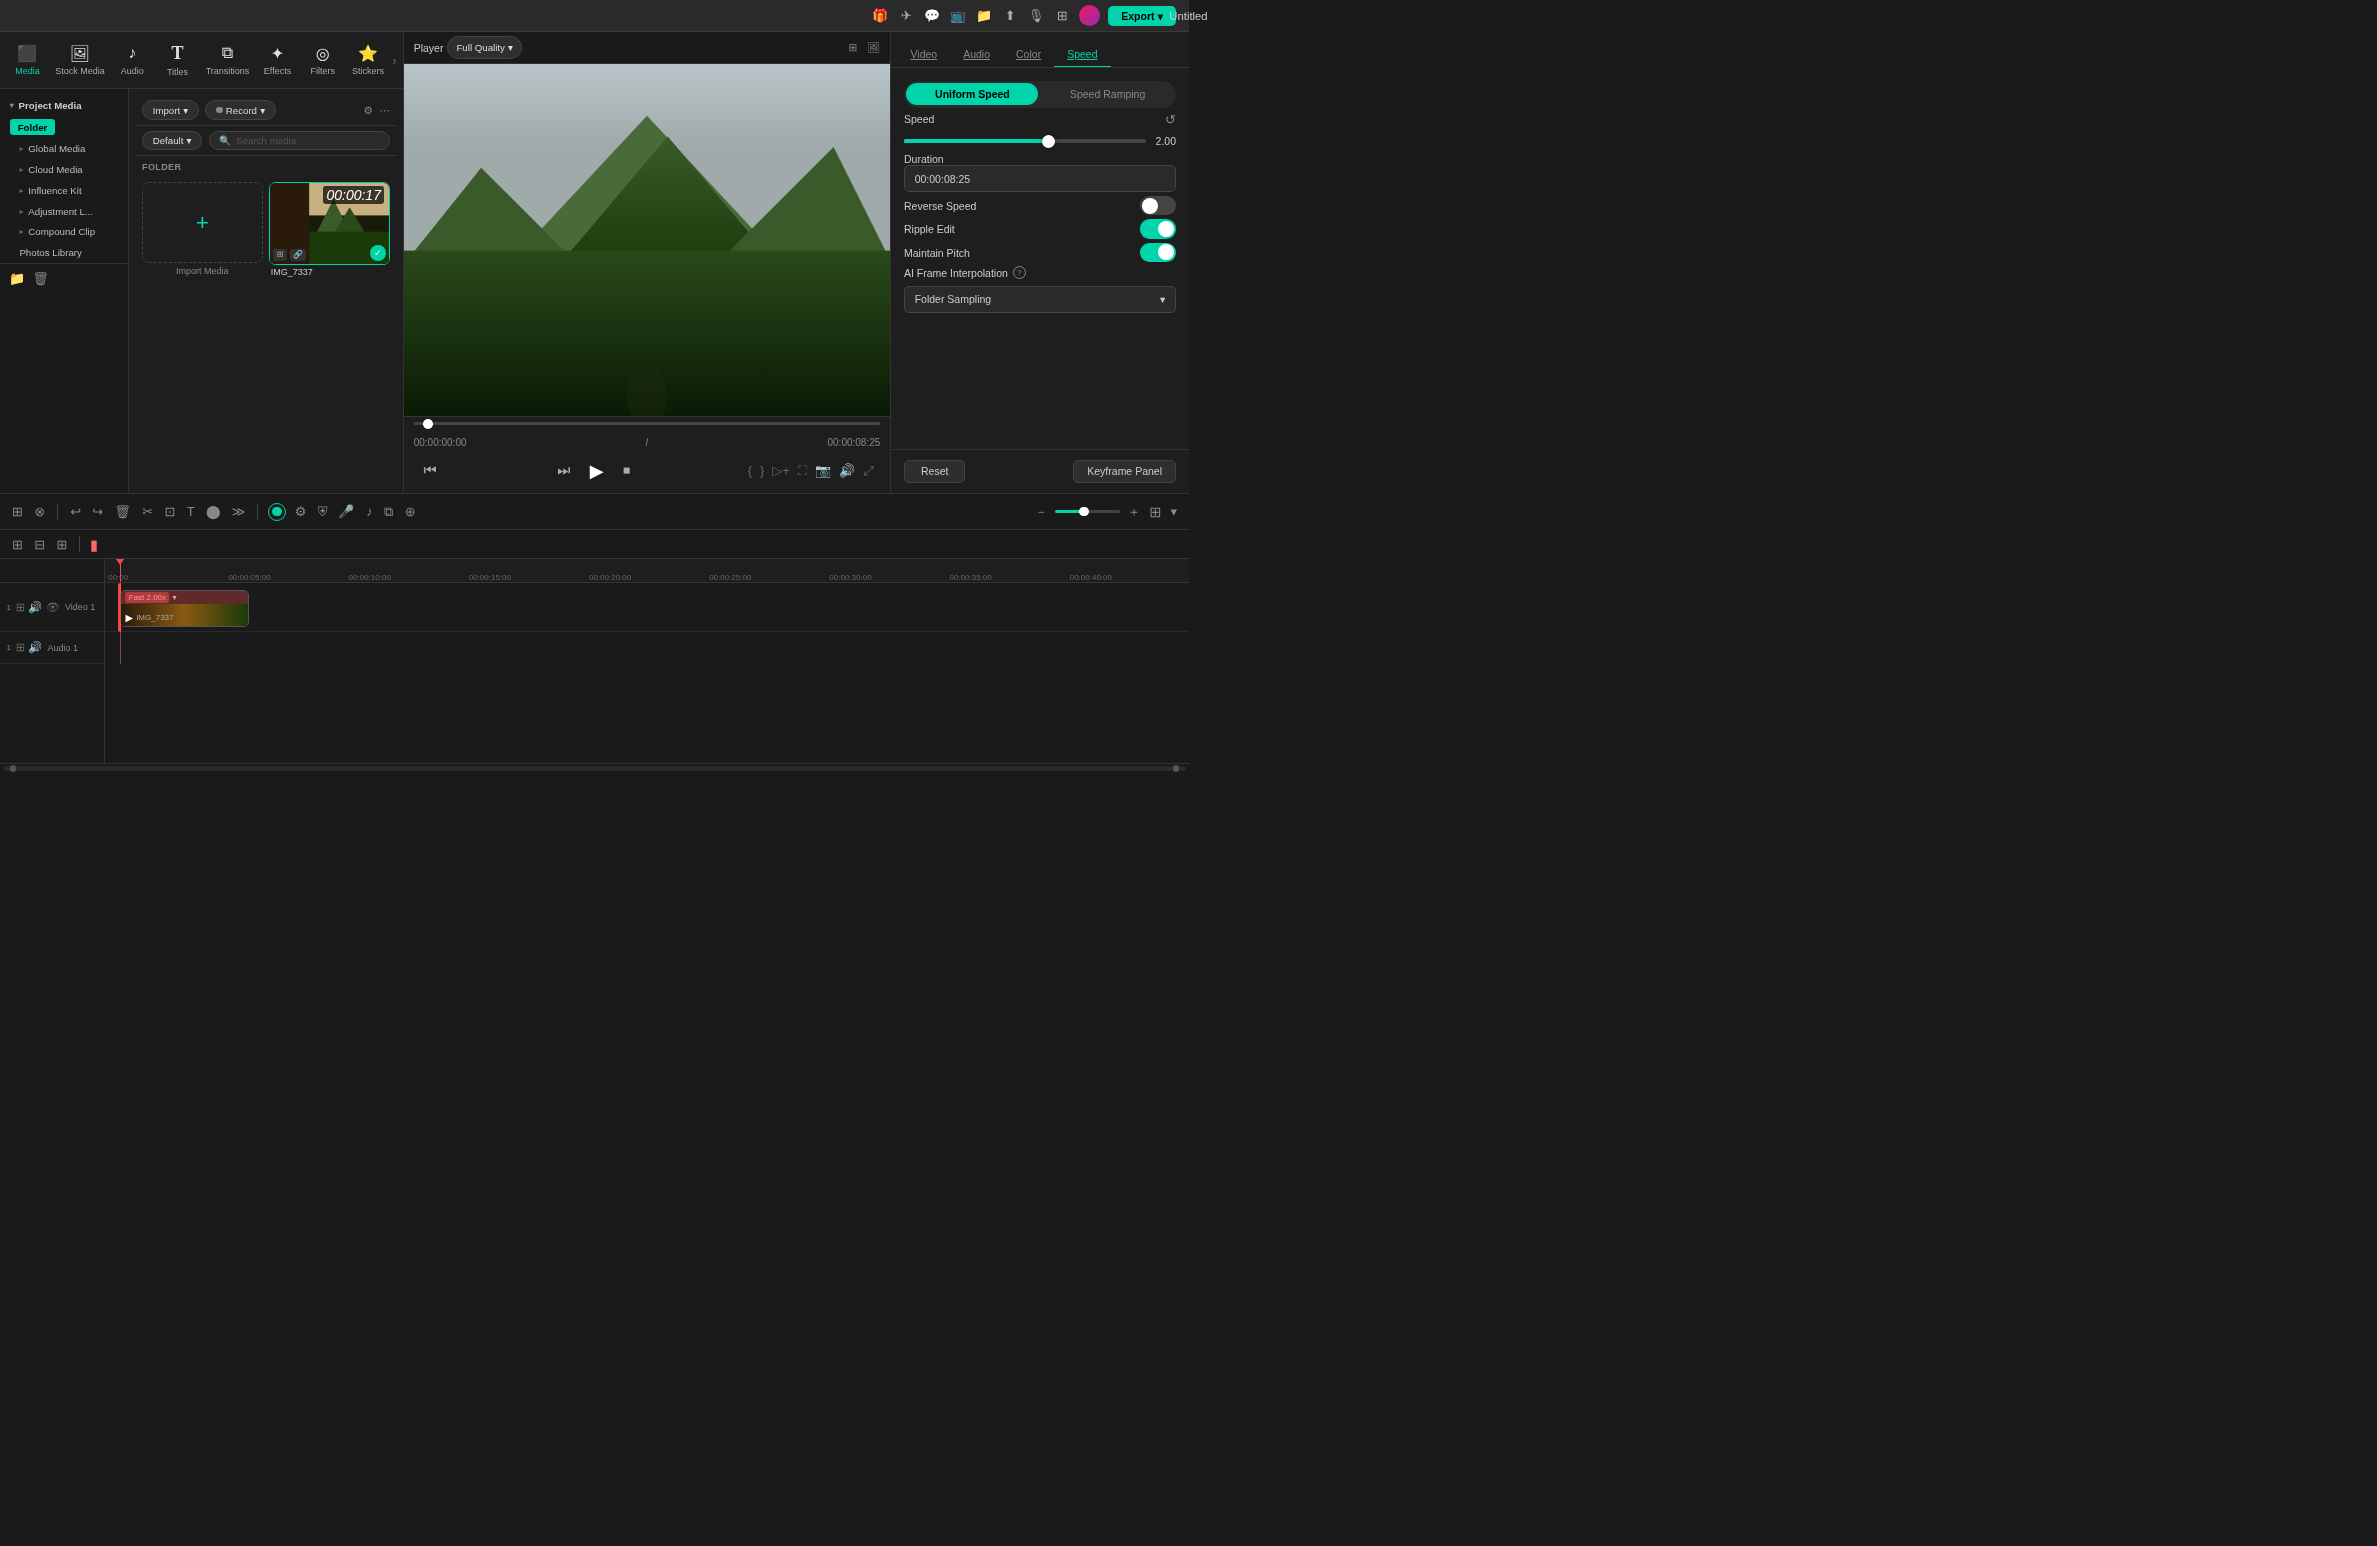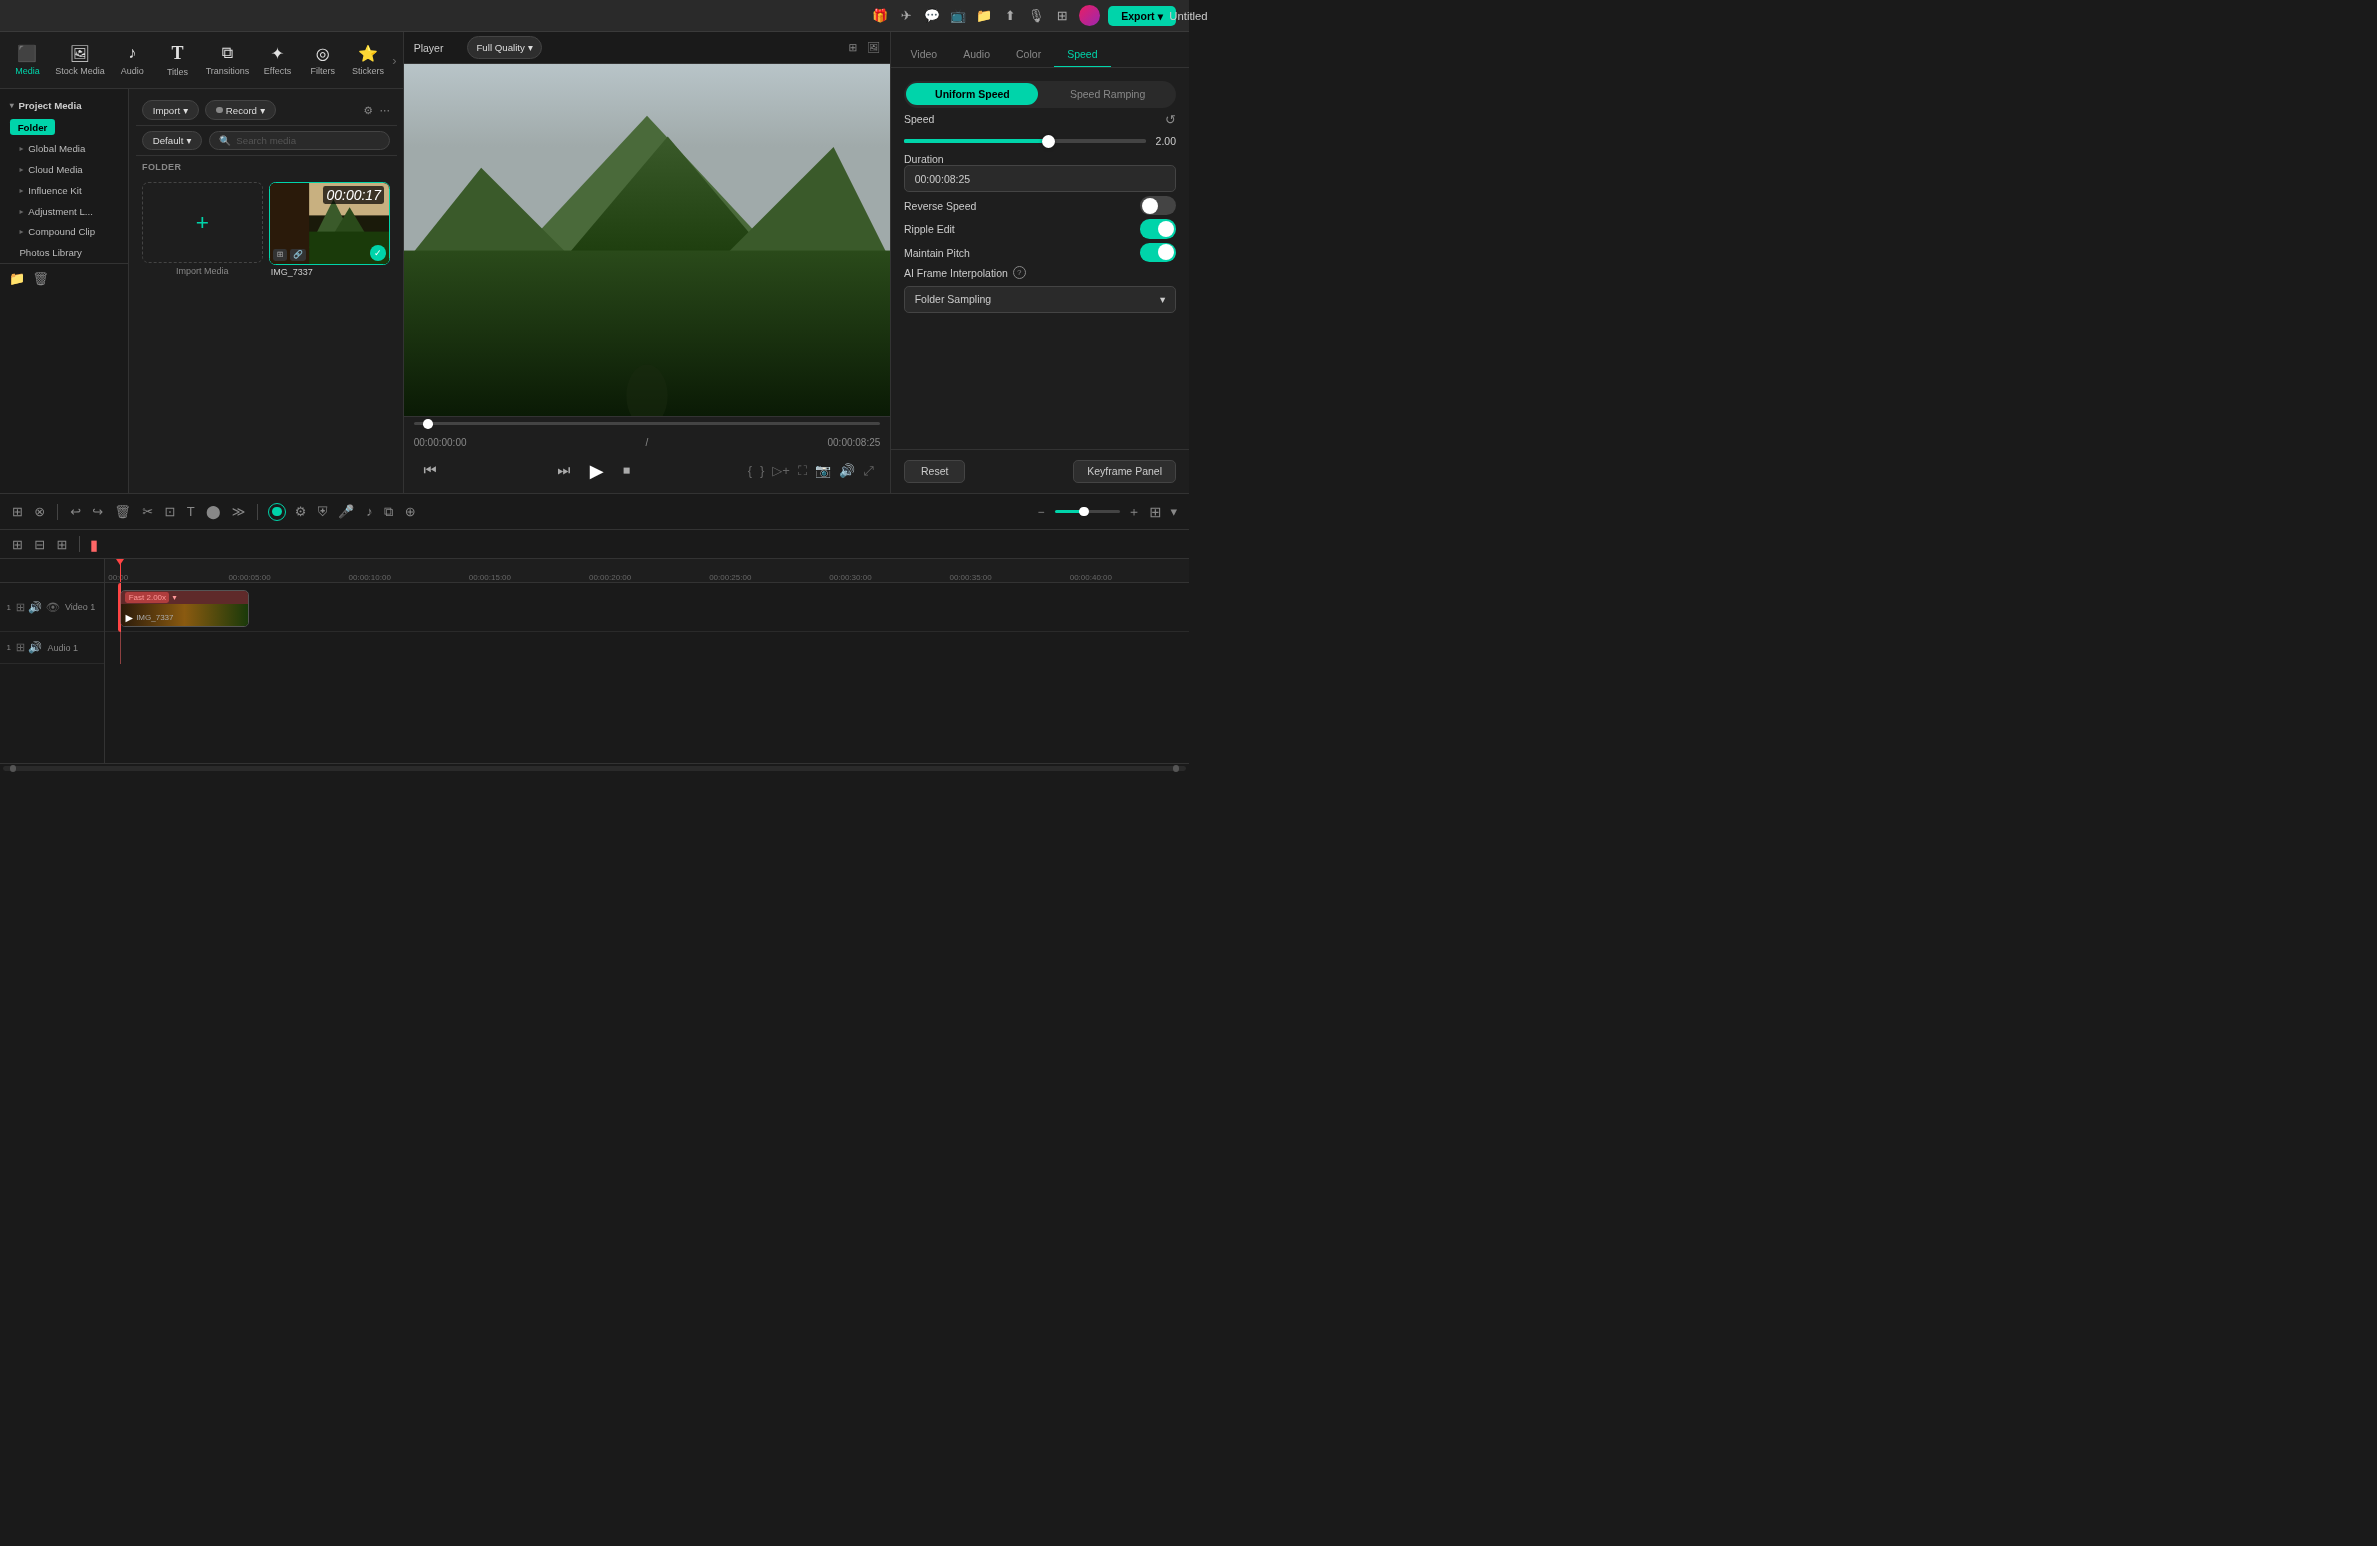--- a/index.html
+++ b/index.html
@@ -320,21 +320,21 @@
       display: flex;
       flex-direction: column;
       background: #1a1a1a;
     }
 
     .player-header {
       display: flex;
       align-items: center;
       padding: 4.9px 9.7px;
       border-bottom: 0.8px solid #333;
-      gap: 24px;
+      gap: 4px;
       height: 32px;
     }
     .player-label {
       font-size: 10.5px;
       color: #ccc;
     }
     .quality-select {
       background: #2e2e2e;
       border: 0.8px solid #444;
       border-radius: 13px;
@@ -439,20 +439,21 @@
       padding: 0 6.5px;
       height: 36px;
       align-items: flex-end;
     }
     .right-tab {
       padding: 6.5px 13px;
       font-size: 10.5px;
       color: #888;
       cursor: pointer;
       border-bottom: 1.6px solid transparent;
+      text-decoration: underline;
     }
     .right-tab.active {
       color: #00d4aa;
       border-bottom: 1.6px solid #00d4aa;
     }
 
     .right-content {
       flex: 1;
       padding: 13px;
       display: flex;

